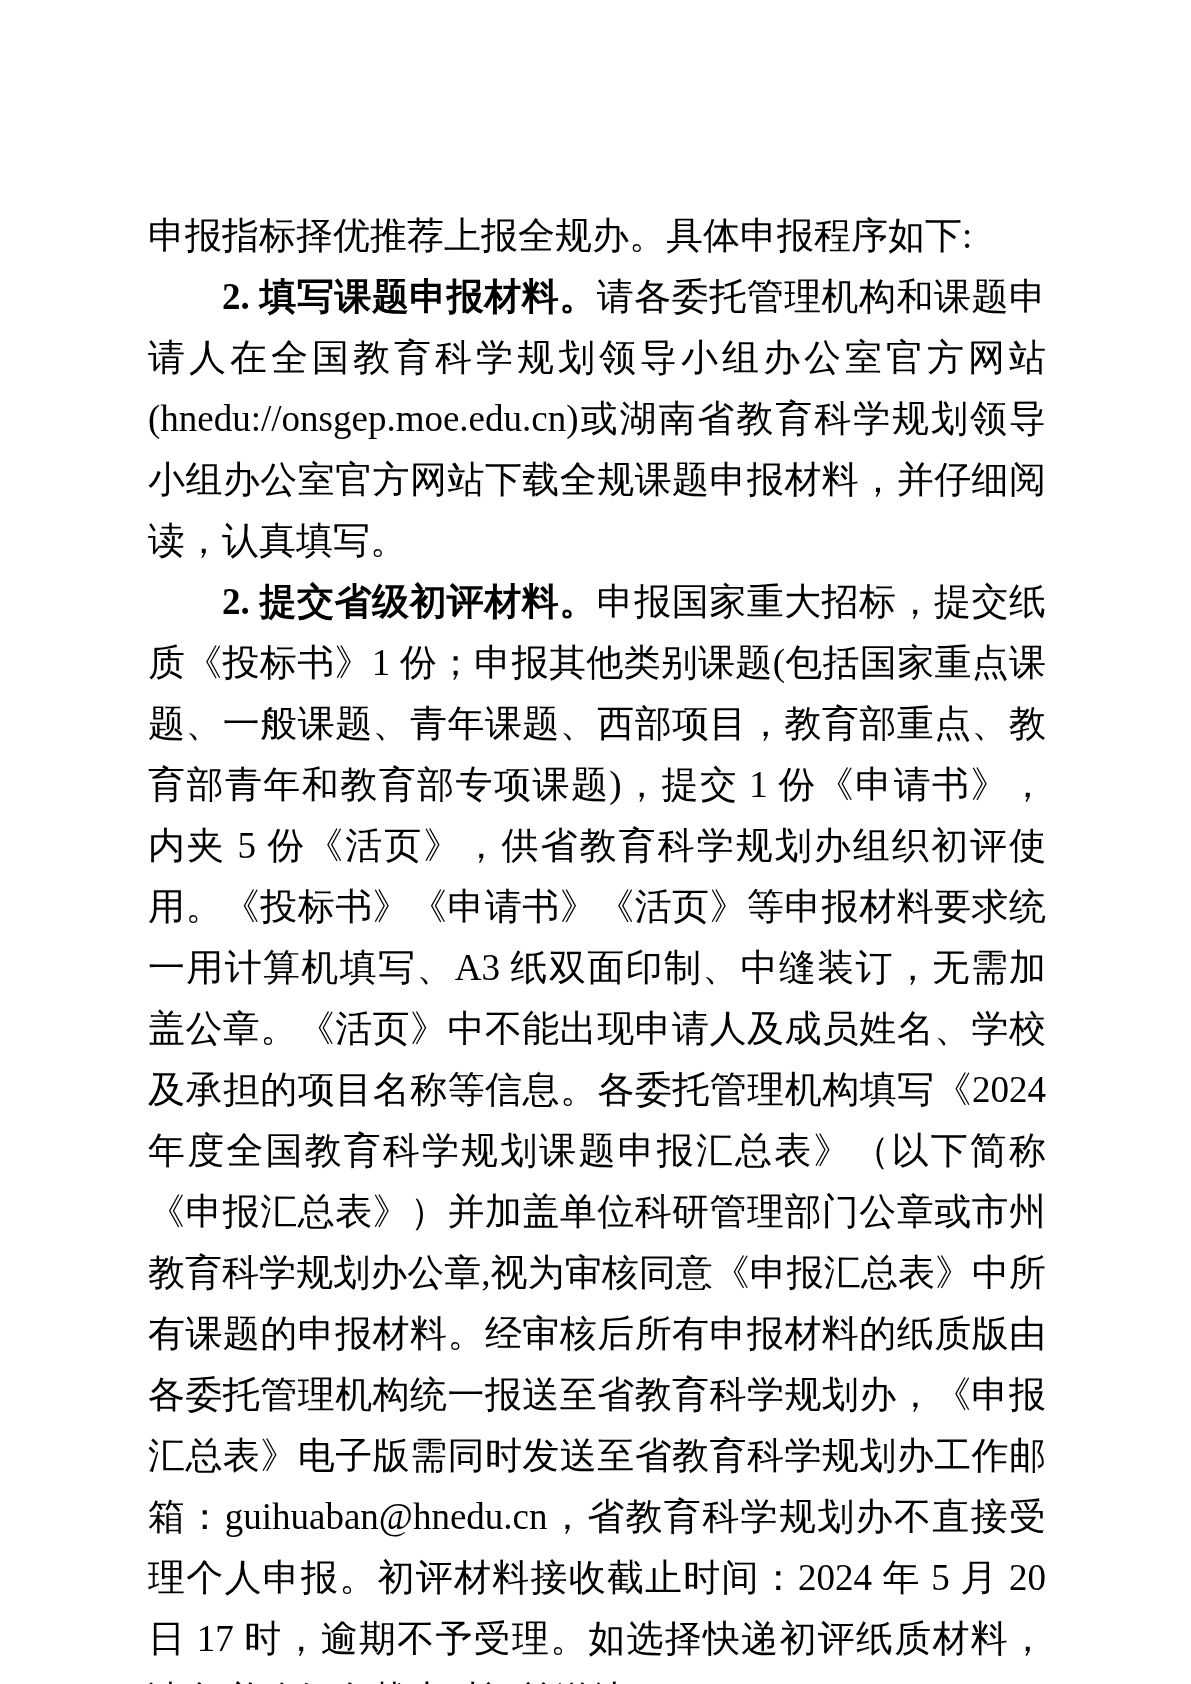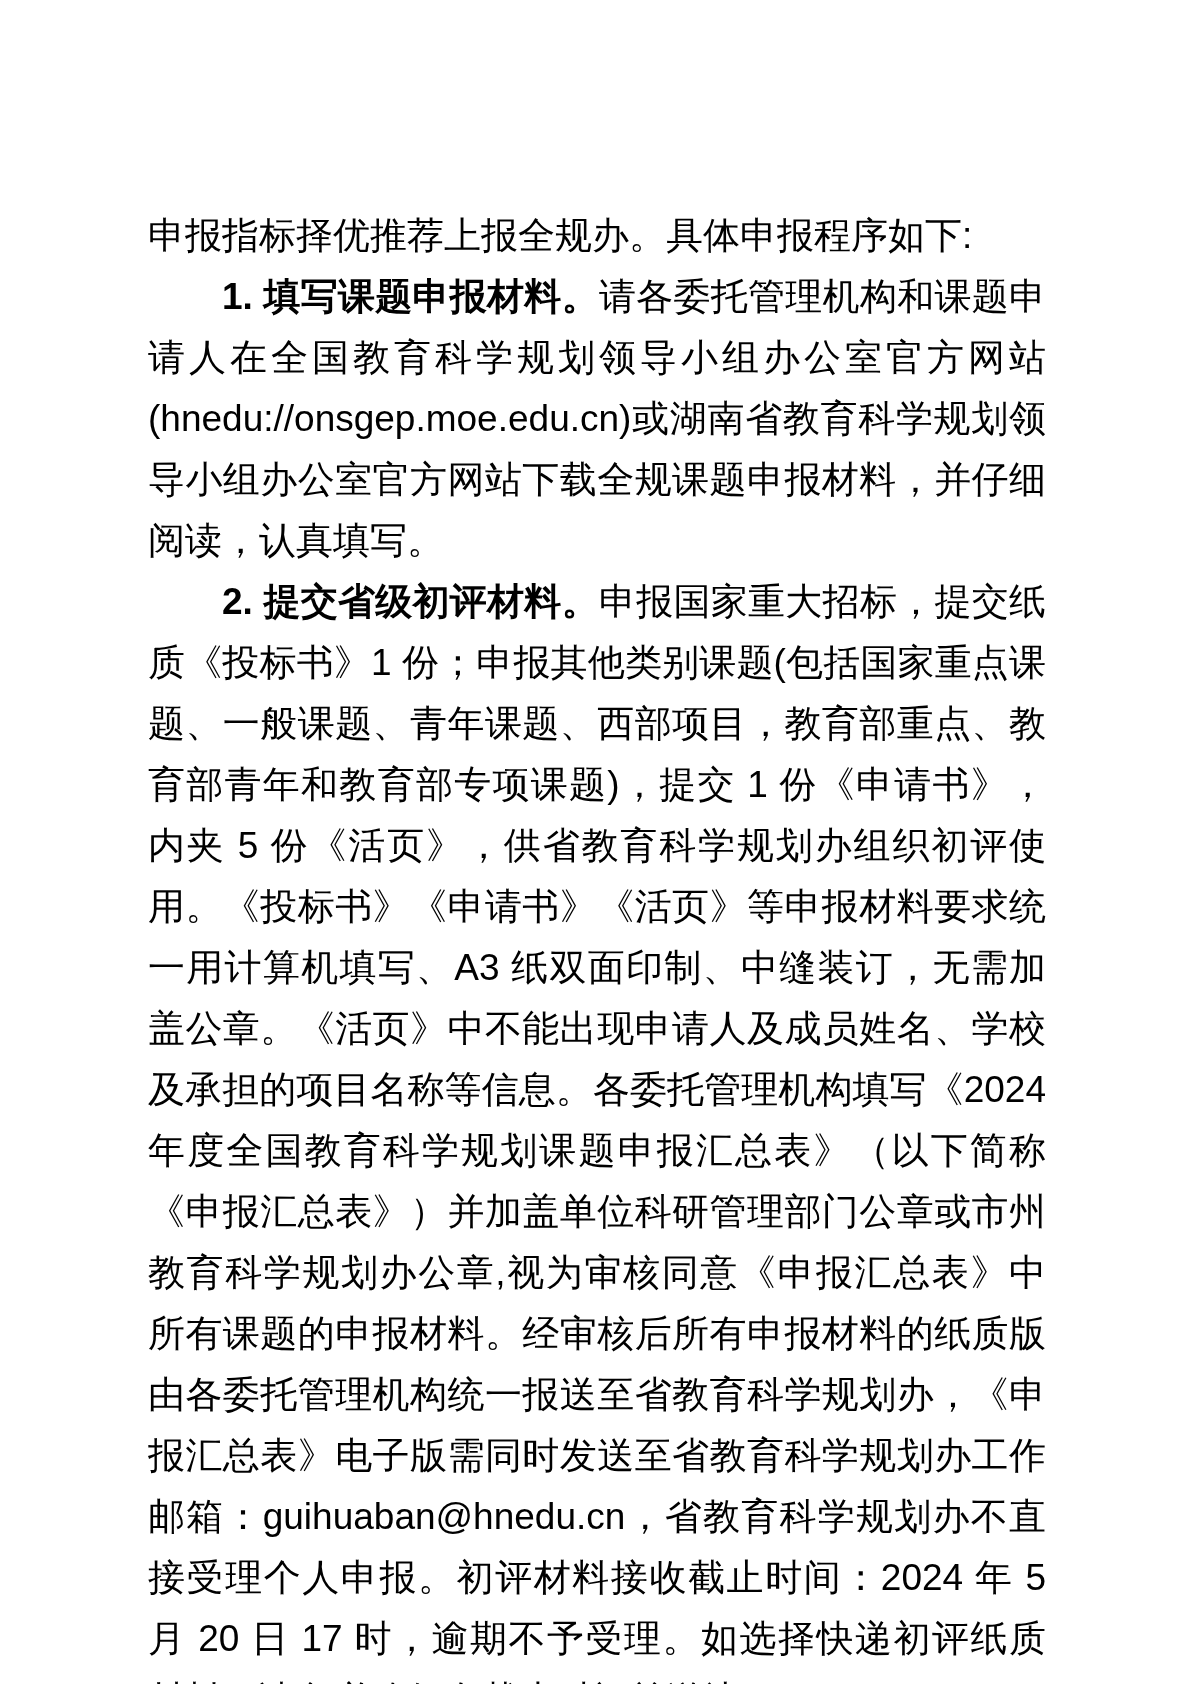--- a/index.html
+++ b/index.html
@@ -23,30 +23,31 @@
   }
   .doc p {
     margin: 0;
     padding: 0;
     font-size: 37px;
     line-height: 61px;
     text-align: justify;
     text-justify: inter-ideograph;
     color: #000000;
     word-break: break-word;
+    font-family: Liberation Serif, serif;
   }
   .doc p.indent {
     text-indent: 2em;
   }
   .doc .bold {
     font-weight: bold;
   }
 </style>
 </head>
 <body>
 
 <div class="page">
   <div class="doc">
       <p><span>申报指标择优推荐上报全规办。具体申报程序如下:</span></p>
-      <p class="indent"><span class="bold">1. 填写课题申报材料。</span><span>请各委托管理机构和课题申请人在全国教育科学规划领导小组办公室官方网站(hnedu://onsgep.moe.edu.cn)或湖南省教育科学规划领导小组办公室官方网站下载全规课题申报材料，并仔细阅读，认真填写。</span></p>
+      <p class="indent"><span class="bold">2. 填写课题申报材料。</span><span>请各委托管理机构和课题申请人在全国教育科学规划领导小组办公室官方网站(hnedu://onsgep.moe.edu.cn)或湖南省教育科学规划领导小组办公室官方网站下载全规课题申报材料，并仔细阅读，认真填写。</span></p>
       <p class="indent"><span class="bold">2. 提交省级初评材料。</span><span>申报国家重大招标，提交纸质《投标书》1 份；申报其他类别课题(包括国家重点课题、一般课题、青年课题、西部项目，教育部重点、教育部青年和教育部专项课题)，提交 1 份《申请书》，内夹 5 份《活页》，供省教育科学规划办组织初评使用。《投标书》《申请书》《活页》等申报材料要求统一用计算机填写、A3 纸双面印制、中缝装订，无需加盖公章。《活页》中不能出现申请人及成员姓名、学校及承担的项目名称等信息。各委托管理机构填写《2024 年度全国教育科学规划课题申报汇总表》（以下简称《申报汇总表》）并加盖单位科研管理部门公章或市州教育科学规划办公章,视为审核同意《申报汇总表》中所有课题的申报材料。经审核后所有申报材料的纸质版由各委托管理机构统一报送至省教育科学规划办，《申报汇总表》电子版需同时发送至省教育科学规划办工作邮箱：guihuaban@hnedu.cn，省教育科学规划办不直接受理个人申报。初评材料接收截止时间：2024 年 5 月 20 日 17 时，逾期不予受理。如选择快递初评纸质材料，请务必确保在截止时间前送达。</span></p>
     </div>
 </div>
 
 </body></html>

